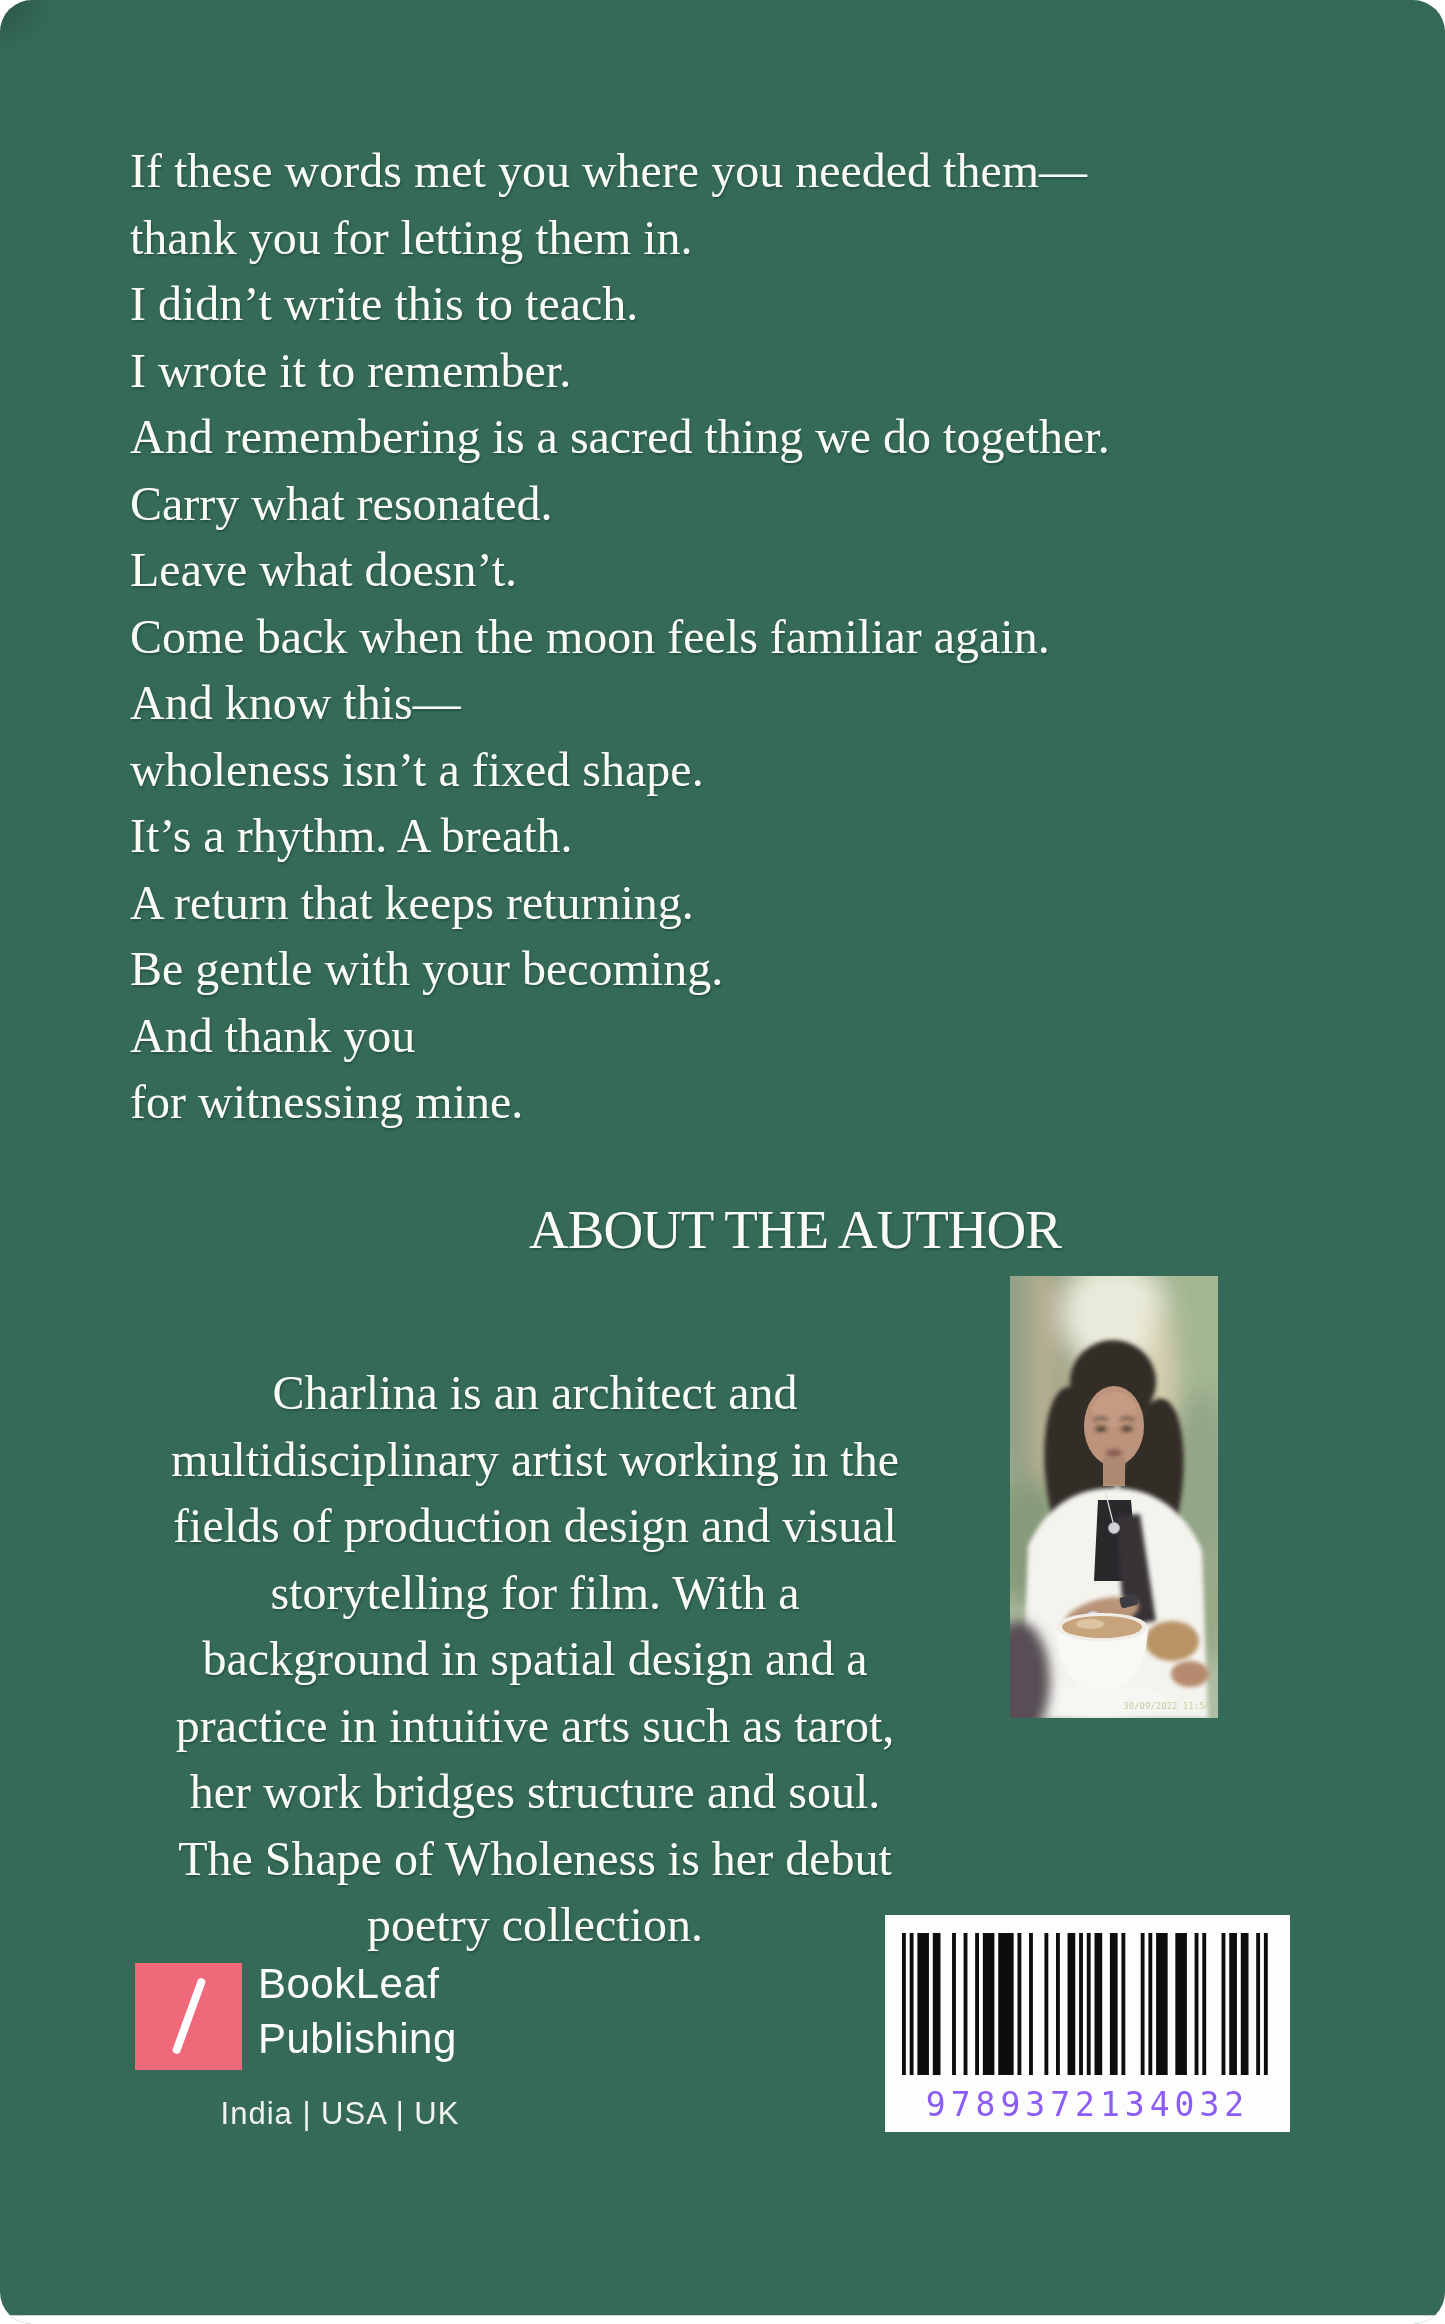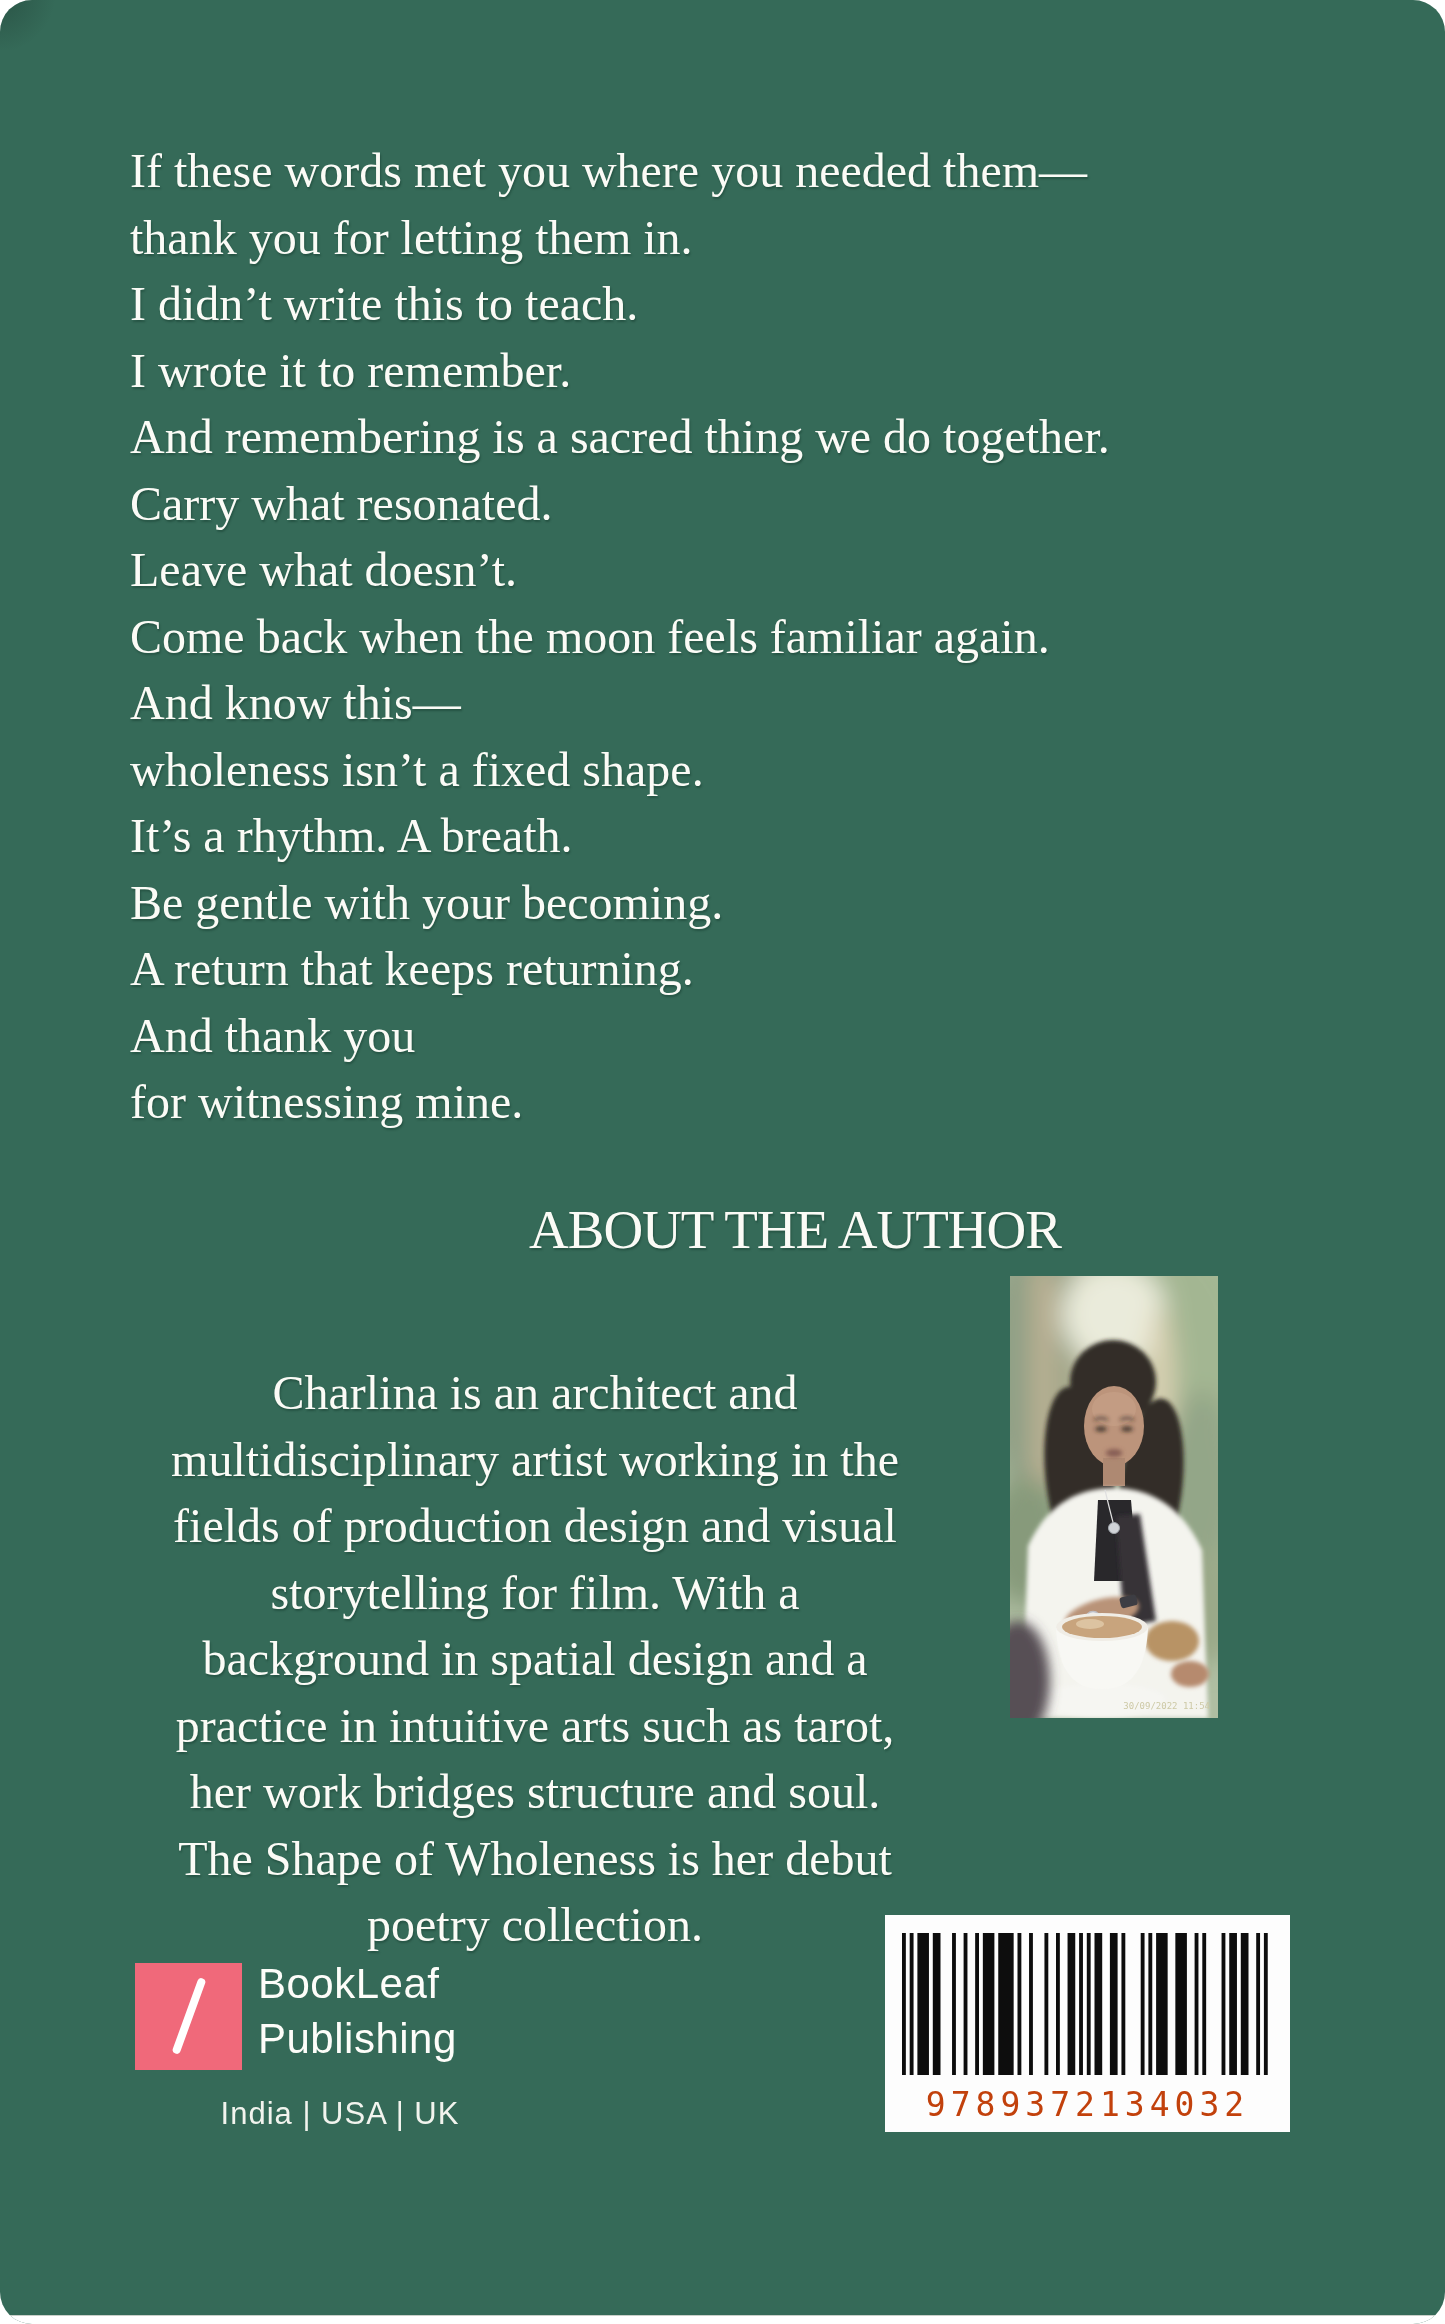--- a/index.html
+++ b/index.html
@@ -60,21 +60,21 @@
     font-size:31px;letter-spacing:1px;color:#f2f4ee;
   }
   .barcode-box{
     position:absolute;left:885px;top:1915px;width:405px;height:217px;
     background:#fdfdfd;
   }
   .barcode-number{
     position:absolute;left:0;bottom:8px;width:100%;
     text-align:center;
     font-family:"DejaVu Sans Mono", monospace;
-    font-size:33px;letter-spacing:5px;color:#c2410c;
+    font-size:33px;letter-spacing:5px;color:#8b5cf6;
   }
   .bottom-strip{
     position:absolute;left:0;bottom:0;width:100%;height:8px;
     background:#ffffff;border-top:1px solid #c9cfc9;
   }
 </style>
 </head>
 <body>
 
 <div class="page">
@@ -85,22 +85,22 @@
     <div>thank you for letting them in.</div>
     <div>I didn’t write this to teach.</div>
     <div>I wrote it to remember.</div>
     <div>And remembering is a sacred thing we do together.</div>
     <div>Carry what resonated.</div>
     <div>Leave what doesn’t.</div>
     <div>Come back when the moon feels familiar again.</div>
     <div>And know this—</div>
     <div>wholeness isn’t a fixed shape.</div>
     <div>It’s a rhythm. A breath.</div>
+    <div>A return that keeps returning.</div>
     <div>Be gentle with your becoming.</div>
-    <div>A return that keeps returning.</div>
     <div>And thank you</div>
     <div>for witnessing mine.</div>
   </div>
 
   <div class="about-heading">ABOUT THE AUTHOR</div>
 
   <div class="bio">
     <div>Charlina is an architect and</div>
     <div>multidisciplinary artist working in the</div>
     <div>fields of production design and visual</div>

